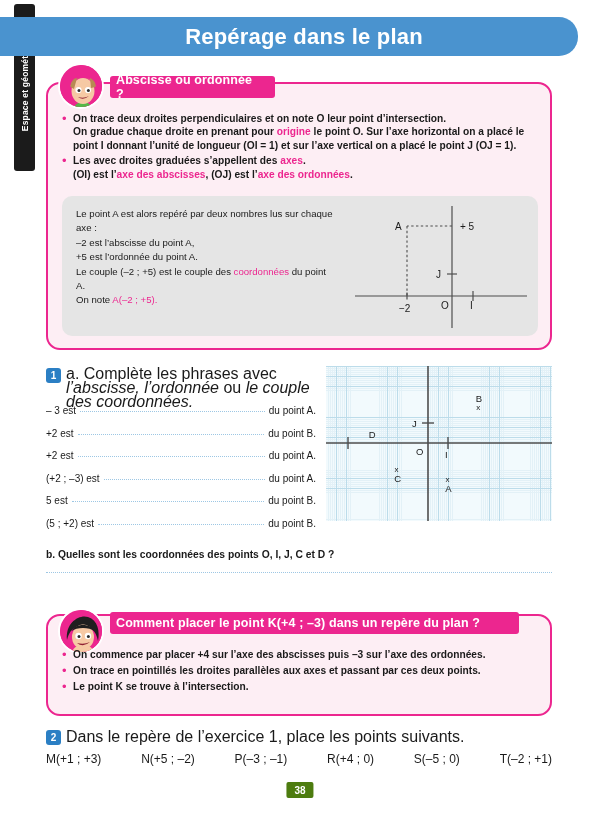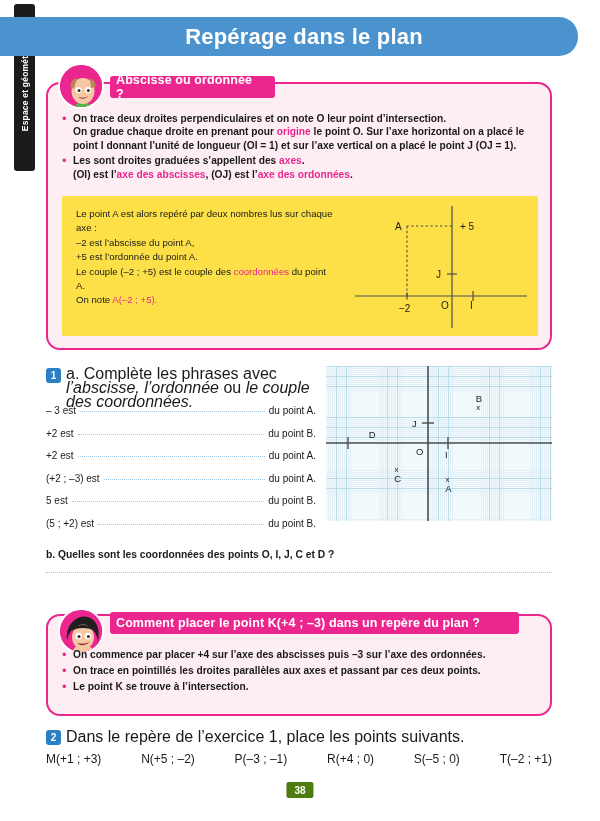--- a/index.html
+++ b/index.html
@@ -96,22 +96,22 @@
   }
   .hl { color: #ec268f; }
 
   #b1 { left: 62px; top: 112px; width: 480px; }
   #b2 { left: 62px; top: 648px; width: 480px; }
 
   
   .example {
     position: absolute;
     left: 62px; top: 196px; width: 476px; height: 140px;
-    background: #fde047;
-    border-radius: 2px;
+    background: #e5e5e5;
+    border-radius: 10px;
   }
   .example-text {
     position: absolute; left: 14px; top: 11px; width: 260px;
     font-size: 9.6px; color: #1a1a1a; line-height: 14.4px;
   }
 
   
   .mini-diagram { position: absolute; left: 285px; top: 8px; width: 185px; height: 124px; }
 
   
@@ -218,21 +218,21 @@
   </div>
   <div class="ribbon" id="ribbon1">Abscisse ou ordonnée ?</div>
 
   <div class="bullets" id="b1">
       <div class="bullet-row">
         <span class="dot">•</span>
         <div class="btext"><span>On trace deux droites perpendiculaires et on note O leur point d’intersection.</span><br><span>On gradue chaque droite en prenant pour </span><span class="hl">origine</span><span> le point O. Sur l’axe horizontal on a placé le</span><br><span>point I donnant l’unité de longueur (OI = 1) et sur l’axe vertical on a placé le point J (OJ = 1).</span></div>
       </div>
       <div class="bullet-row">
         <span class="dot">•</span>
-        <div class="btext"><span>Les sont droites graduées s’appellent des </span><span class="hl">axes</span><span>.</span><br><span>(OI) est l’</span><span class="hl">axe des abscisses</span><span>, (OJ) est l’</span><span class="hl">axe des ordonnées</span><span>.</span></div>
+        <div class="btext"><span>Les avec droites graduées s’appellent des </span><span class="hl">axes</span><span>.</span><br><span>(OI) est l’</span><span class="hl">axe des abscisses</span><span>, (OJ) est l’</span><span class="hl">axe des ordonnées</span><span>.</span></div>
       </div>
     </div>
 
   <div class="example">
     <div class="example-text" id="ex-text"><span>Le point A est alors repéré par deux nombres lus sur chaque axe :</span><br><span>–2 est l’abscisse du point A,</span><br><span>+5 est l’ordonnée du point A.</span><br><span>Le couple (–2 ; +5) est le couple des </span><span class="hl">coordonnées</span><span> du point A.</span><br><span>On note </span><span class="hl">A(–2 ; +5).</span></div>
 
     <div class="mini-diagram">
       <svg viewBox="0 0 185 124" width="185" height="124">
         <line x1="8" y1="92" x2="180" y2="92" stroke="#4d4d4d" stroke-width="1.2"></line>
         <line x1="105" y1="2" x2="105" y2="124" stroke="#4d4d4d" stroke-width="1.2"></line>

